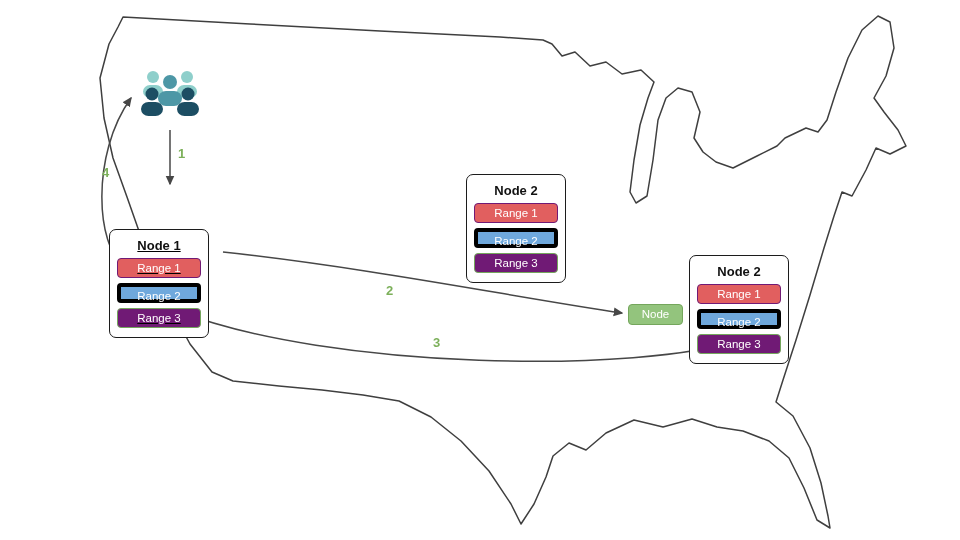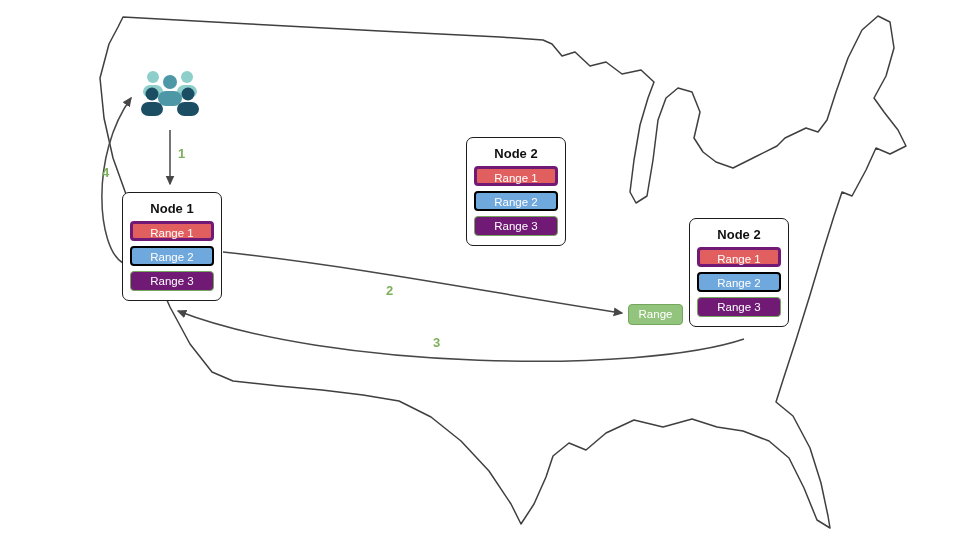--- a/index.html
+++ b/index.html
@@ -18,37 +18,38 @@
   }
   .node {
     position: absolute;
     width: 100px;
     background: #ffffff;
     border: 1.6px solid #1c1c1c;
     border-radius: 7px;
     padding: 5px 7px 9px 7px;
     text-align: center;
     z-index: 2;
+    margin-top: 37px;
   }
   .node-title {
     font-weight: bold;
     font-size: 13px;
     color: #111111;
     margin: 3px 0 4px 0;
   }
   .pill {
     height: 20px;
     line-height: 18px;
     border-radius: 4px;
     color: #ffffff;
     font-size: 11.5px;
     margin-top: 5px;
   }
-  .pill.red   { background: #e15f5f; border: 3px solid #701a75; }
-  .pill.blue  { background: #6fa8dc; border: 2px solid #000000; }
+  .pill.red   { background: #e15f5f; border: 1px solid #701a75; }
+  .pill.blue  { background: #6fa8dc; border: 4px solid #000000; }
   .pill.green { background: #701a75; border: 1px solid #74a65c; }
   .lease {
     position: absolute;
     left: 628px; top: 304px;
     width: 55px; height: 21px;
     line-height: 19px;
     text-align: center;
     background: #93c47d;
     border: 1px solid #74a65c;
     border-radius: 4px;
@@ -60,21 +61,21 @@
     position: absolute;
     color: #7cb05a;
     font-weight: bold;
     font-size: 13px;
     z-index: 3;
   }
   .step1 { left: 178px; top: 146px; }
   .step2 { left: 386px; top: 283px; }
   .step3 { left: 433px; top: 335px; }
   .step4 { left: 102px; top: 165px; }
-  .node1 { left: 122px; top: 192px; }
+  .node1 { left: 109px; top: 192px; text-decoration: underline; }
   .node2 { left: 466px; top: 137px; }
   .node3 { left: 689px; top: 218px; }
 </style>
 </head>
 <body>
 
 <div class="stage">
 
   <svg class="bg" width="960" height="540" viewBox="0 0 960 540">
     <defs>
@@ -136,20 +137,20 @@
     <div class="pill green">Range 3</div>
   </div>
 
   <div class="node node3">
     <div class="node-title">Node 2</div>
     <div class="pill red">Range 1</div>
     <div class="pill blue">Range 2</div>
     <div class="pill green">Range 3</div>
   </div>
 
-  <div class="lease">Range</div>
+  <div class="lease">Node</div>
 
   <span class="step step1">1</span>
   <span class="step step2">2</span>
   <span class="step step3">3</span>
   <span class="step step4">4</span>
 
 </div>
 
 </body></html>

